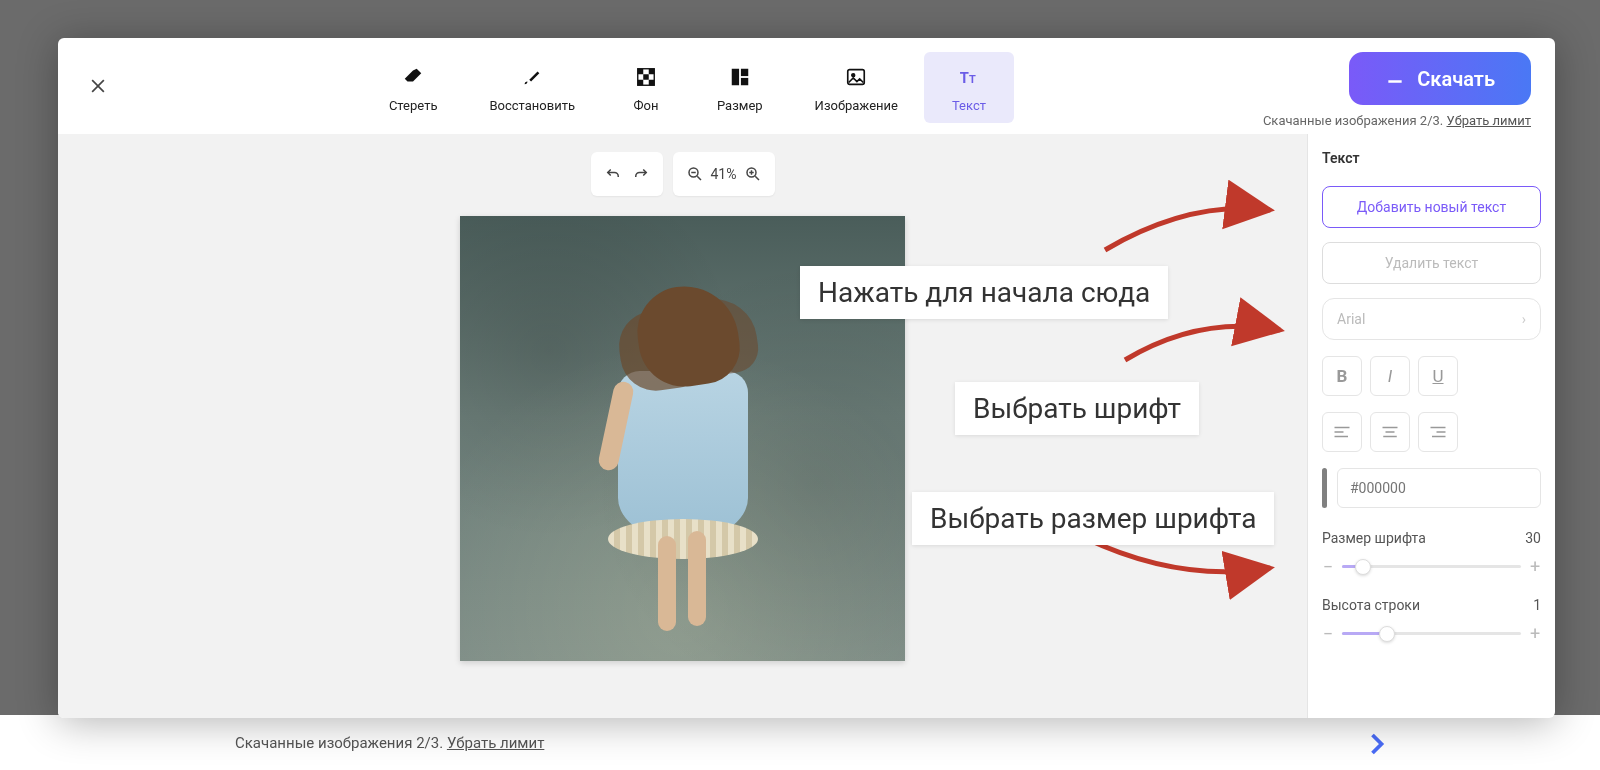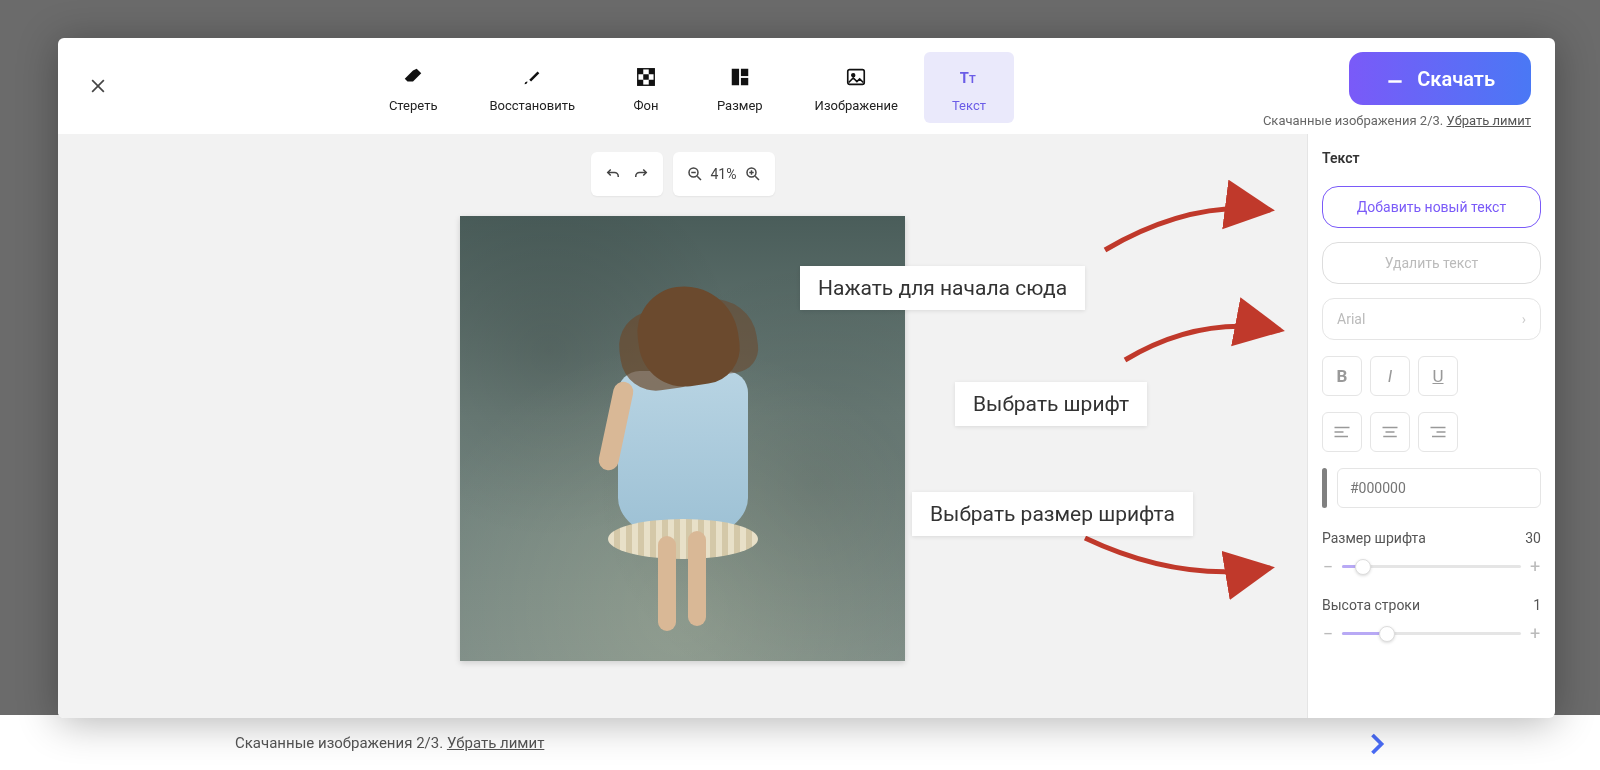--- a/index.html
+++ b/index.html
@@ -48,38 +48,38 @@
      radial-gradient(circle at 50% 90%, rgba(255,255,200,.15) 0, transparent 60%); }
   .girl { position:absolute; left:50%; top:70px; transform:translateX(-50%); width:170px; height:360px; }
   .hair { position:absolute; top:0; left:40px; width:100px; height:100px; background:#6b4a2e; border-radius:50% 60% 40% 50%; transform:rotate(-8deg); box-shadow: -30px 10px 0 -10px rgba(107,74,46,.7), 30px 5px 0 -12px rgba(107,74,46,.6); }
   .dress { position:absolute; top:85px; left:20px; width:130px; height:170px; background:linear-gradient(180deg,#b8d4e3 0%, #9cc0d4 100%); border-radius:30px 30px 90px 90px / 30px 30px 60px 60px; }
   .dress::after{ content:""; position:absolute; bottom:-18px; left:-10px; right:-10px; height:40px; background:repeating-linear-gradient(90deg,#e8e0c8 0 6px,#d4c8a8 6px 12px); border-radius:50%; }
   .arm { position:absolute; top:95px; left:8px; width:20px; height:90px; background:#d9b896; border-radius:10px; transform:rotate(12deg); }
   .legs { position:absolute; top:250px; left:60px; width:18px; height:95px; background:#d9b896; border-radius:9px; box-shadow: 30px -5px 0 0 #d9b896; }
   
   .side-panel { width: 248px; border-left: 1px solid #e5e5e5; padding: 16px 14px; overflow-y: auto; }
   .panel-title { font-size: 14px; font-weight: 600; color: #333; margin-bottom: 20px; }
-  .btn-outline { width: 100%; padding: 12px; border: 1.5px solid #7a5af8; color: #7a5af8; background: #fff; border-radius: 16px; font-size: 14px; cursor: pointer; margin-bottom: 14px; }
+  .btn-outline { width: 100%; padding: 12px; border: 1.5px solid #7a5af8; color: #7a5af8; background: #fff; border-radius: 8px; font-size: 14px; cursor: pointer; margin-bottom: 14px; }
   .btn-outline.disabled { border-color: #ddd; color: #bbb; cursor: default; }
   .font-select { width: 100%; padding: 12px 14px; border: 1px solid #e5e5e5; border-radius: 12px; font-size: 14px; color: #bbb; display: flex; justify-content: space-between; align-items: center; margin-bottom: 16px; cursor:pointer; }
   .style-row { display: flex; gap: 8px; margin-bottom: 16px; }
   .style-btn { width: 40px; height: 40px; border: 1px solid #e5e5e5; border-radius: 6px; display: flex; align-items: center; justify-content: center; color: #999; cursor: pointer; font-size: 17px; }
   .style-btn svg { width:18px; height:14px; }
   .color-row { display: flex; gap: 10px; margin-bottom: 22px; align-items:center; }
   .color-swatch { width: 40px; height: 40px; background: #808080; border-radius: 4px; cursor:pointer; }
   .color-input { flex:1; padding: 11px 12px; border: 1px solid #e5e5e5; border-radius: 6px; font-size: 14px; color: #bbb; }
   .slider-block { margin-bottom: 20px; }
   .slider-head { display: flex; justify-content: space-between; font-size: 14px; color: #555; margin-bottom: 10px; }
   .slider-row { display: flex; align-items: center; gap: 8px; }
   .slider-pm { color: #bbb; font-size: 18px; cursor: pointer; user-select:none; width:12px; text-align:center; }
   .slider-track { flex: 1; height: 3px; background: #e5e5e5; border-radius: 2px; position: relative; }
   .slider-fill { position: absolute; left:0; top:0; bottom:0; background: #b8a9f5; border-radius: 2px; }
   .slider-thumb { position: absolute; top: 50%; width: 16px; height: 16px; background: #fff; border: 1px solid #ddd; border-radius: 50%; transform: translate(-50%, -50%); box-shadow: 0 1px 3px rgba(0,0,0,.15); }
 
-  .annotation { position: absolute; background: #fff; padding: 10px 18px; font-size: 21px; color: #333; box-shadow: 0 1px 4px rgba(0,0,0,.1); white-space: nowrap; z-index: 50; }
+  .annotation { position: absolute; background: #fff; padding: 10px 18px; font-size: 28px; color: #333; box-shadow: 0 1px 4px rgba(0,0,0,.1); white-space: nowrap; z-index: 50; }
   .arrow { position: absolute; z-index: 40; }
   .arrow svg { overflow: visible; }
 </style>
 </head>
 <body>
 
 <div class="bg-bottom-bar">
   <span class="bg-bottom-text">
     <span>Скачанные изображения </span><span>2/3.</span>
     <a href="#">Убрать лимит</a>

